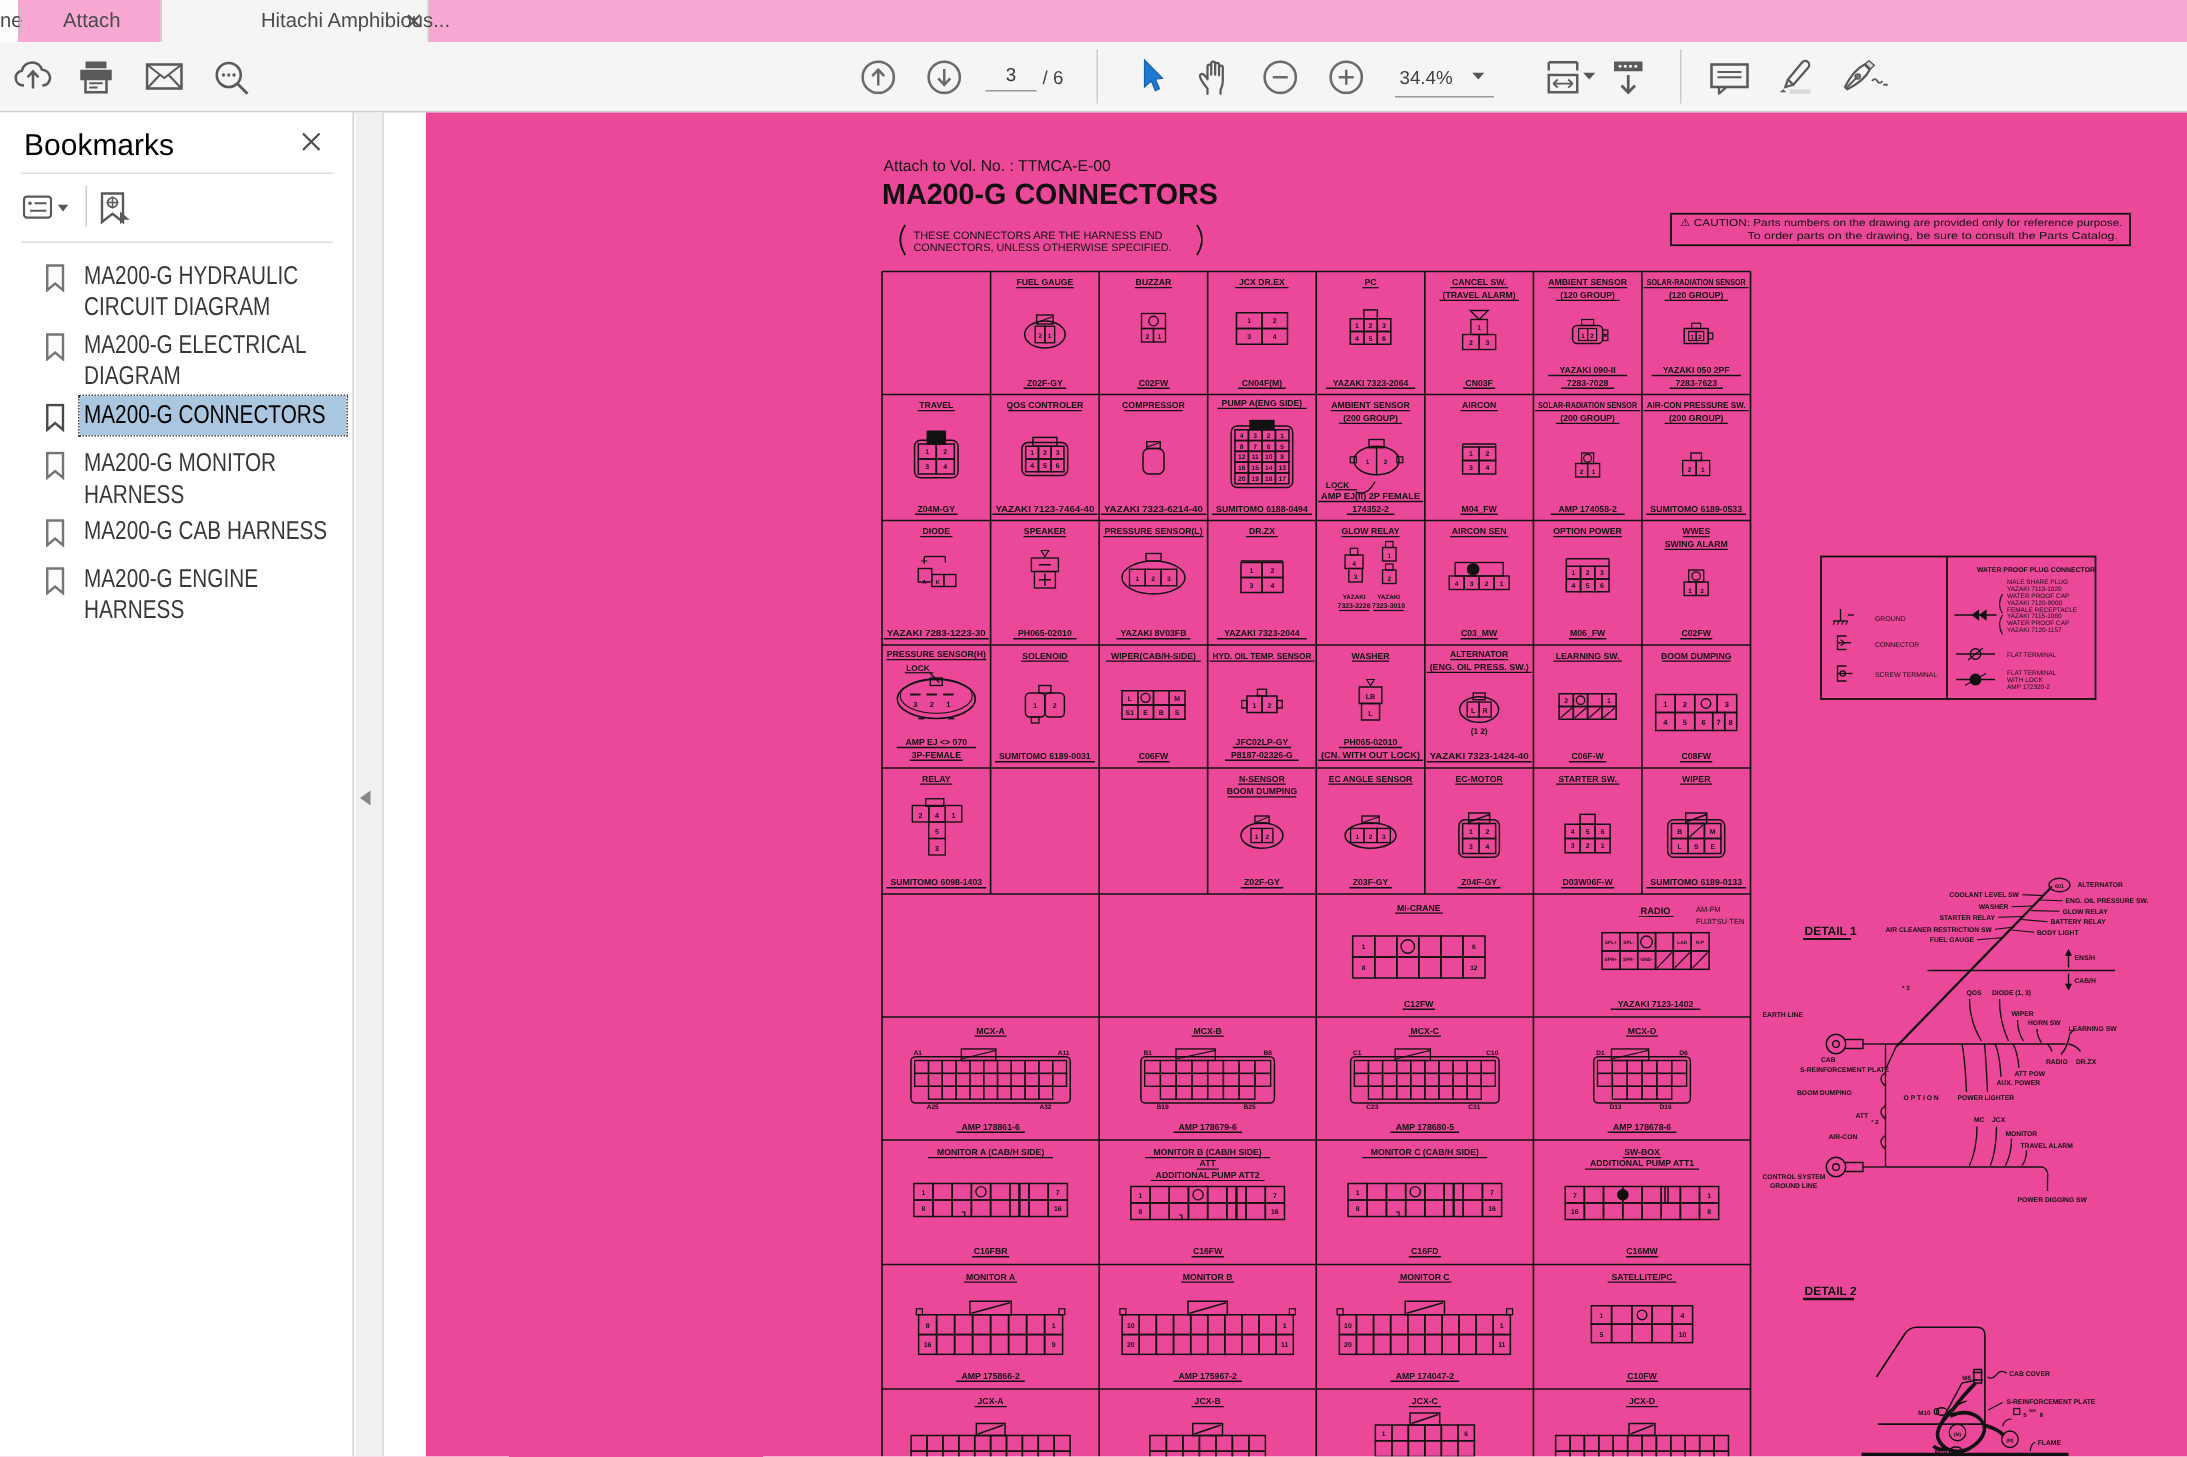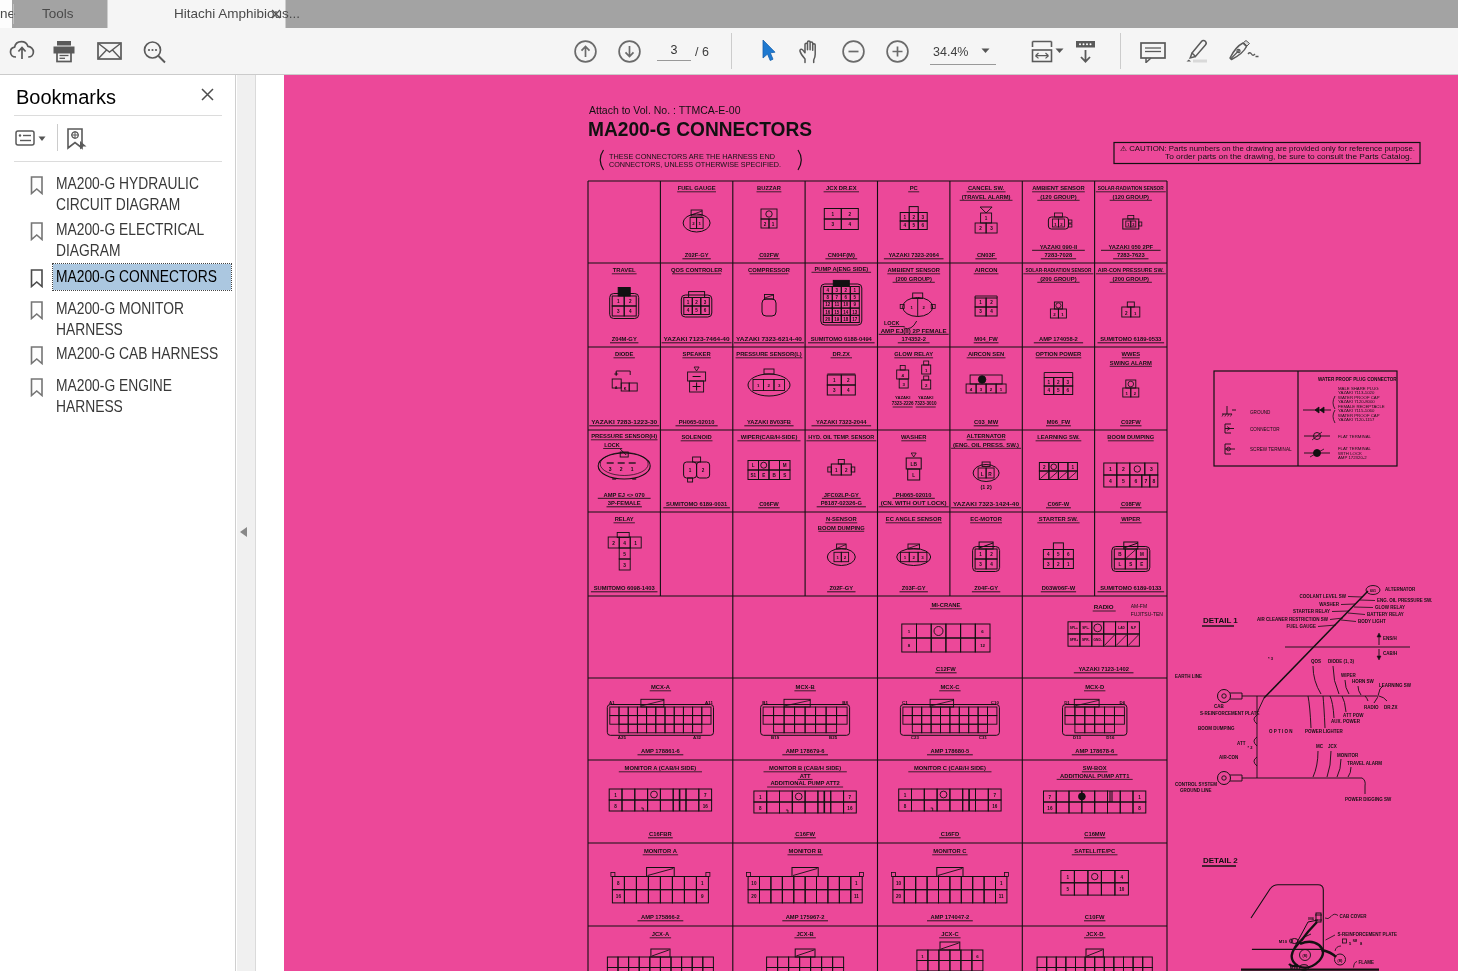--- a/index.html
+++ b/index.html
@@ -2,21 +2,21 @@
 <html><head>
 <meta charset="utf-8">
 <style>
 * { margin:0; padding:0; box-sizing:border-box; }
 html,body { width:1458px; height:971px; overflow:hidden; background:#fff;
   font-family:"Liberation Sans", sans-serif; }
 #app { position:relative; width:1458px; height:971px; }
 .abs { position:absolute; }
 
 
-#tabbar { position:absolute; left:0; top:0; width:1458px; height:28px; background:#a3a3a3;}
+#tabbar { position:absolute; left:0; top:0; width:1458px; height:28px; background:#f9a8d4;}
 .tabtext { position:absolute; top:6px; font-size:13.5px; color:#4a4a4a; }
 #tab-active { position:absolute; left:107px; top:0; width:179px; height:28px; background:#f5f5f5; border-left:1px solid #cdcdcd; border-right:1px solid #cdcdcd; }
 #tab-active span { position:absolute; left:26px; top:6px; font-size:13.5px; color:#4a4a4a; white-space:nowrap;margin-left:40px; }
 #tab-close { position:absolute; left:163px; top:9px; }
 .tabsep { position:absolute; top:4px; width:1px; height:20px; background:#c0c0c0; }
 
 
 #toolbar { position:absolute; left:0; top:28px; width:1458px; height:47px; background:#f5f5f5; border-bottom:1px solid #cbcbcb; }
 .vsep { position:absolute; top:5px; width:1px; height:36px; background:#cccccc; }
 #pagenum { position:absolute; left:657px; top:12px; width:34px; height:21px; border-bottom:1px solid #999; font-size:12.5px; color:#333; text-align:center; line-height:20px;}
@@ -36,21 +36,21 @@
 svg text { fill:#111; }
 </style>
 </head>
 <body>
 <div id="app">
 
   <div id="tabbar">
     <div style="position:absolute;left:0;top:0;width:12px;height:28px;background:#fdfdfd;"></div>
       <span class="tabtext" style="left:0px;">ne</span>
     <div class="tabsep" style="left:13px;"></div>
-    <span class="tabtext" style="left:42px;">Tools</span>
+    <span class="tabtext" style="left:42px;">Attach</span>
     <div id="tab-active">
       <span>Hitachi Amphibious...</span>
       <svg id="tab-close" width="10" height="10" viewBox="0 0 10 10">
           <path d="M1 1 L9 9 M9 1 L1 9" stroke="#555" stroke-width="1.4"></path>
         </svg>
     </div>
   </div>
 
   <div id="toolbar">
 

